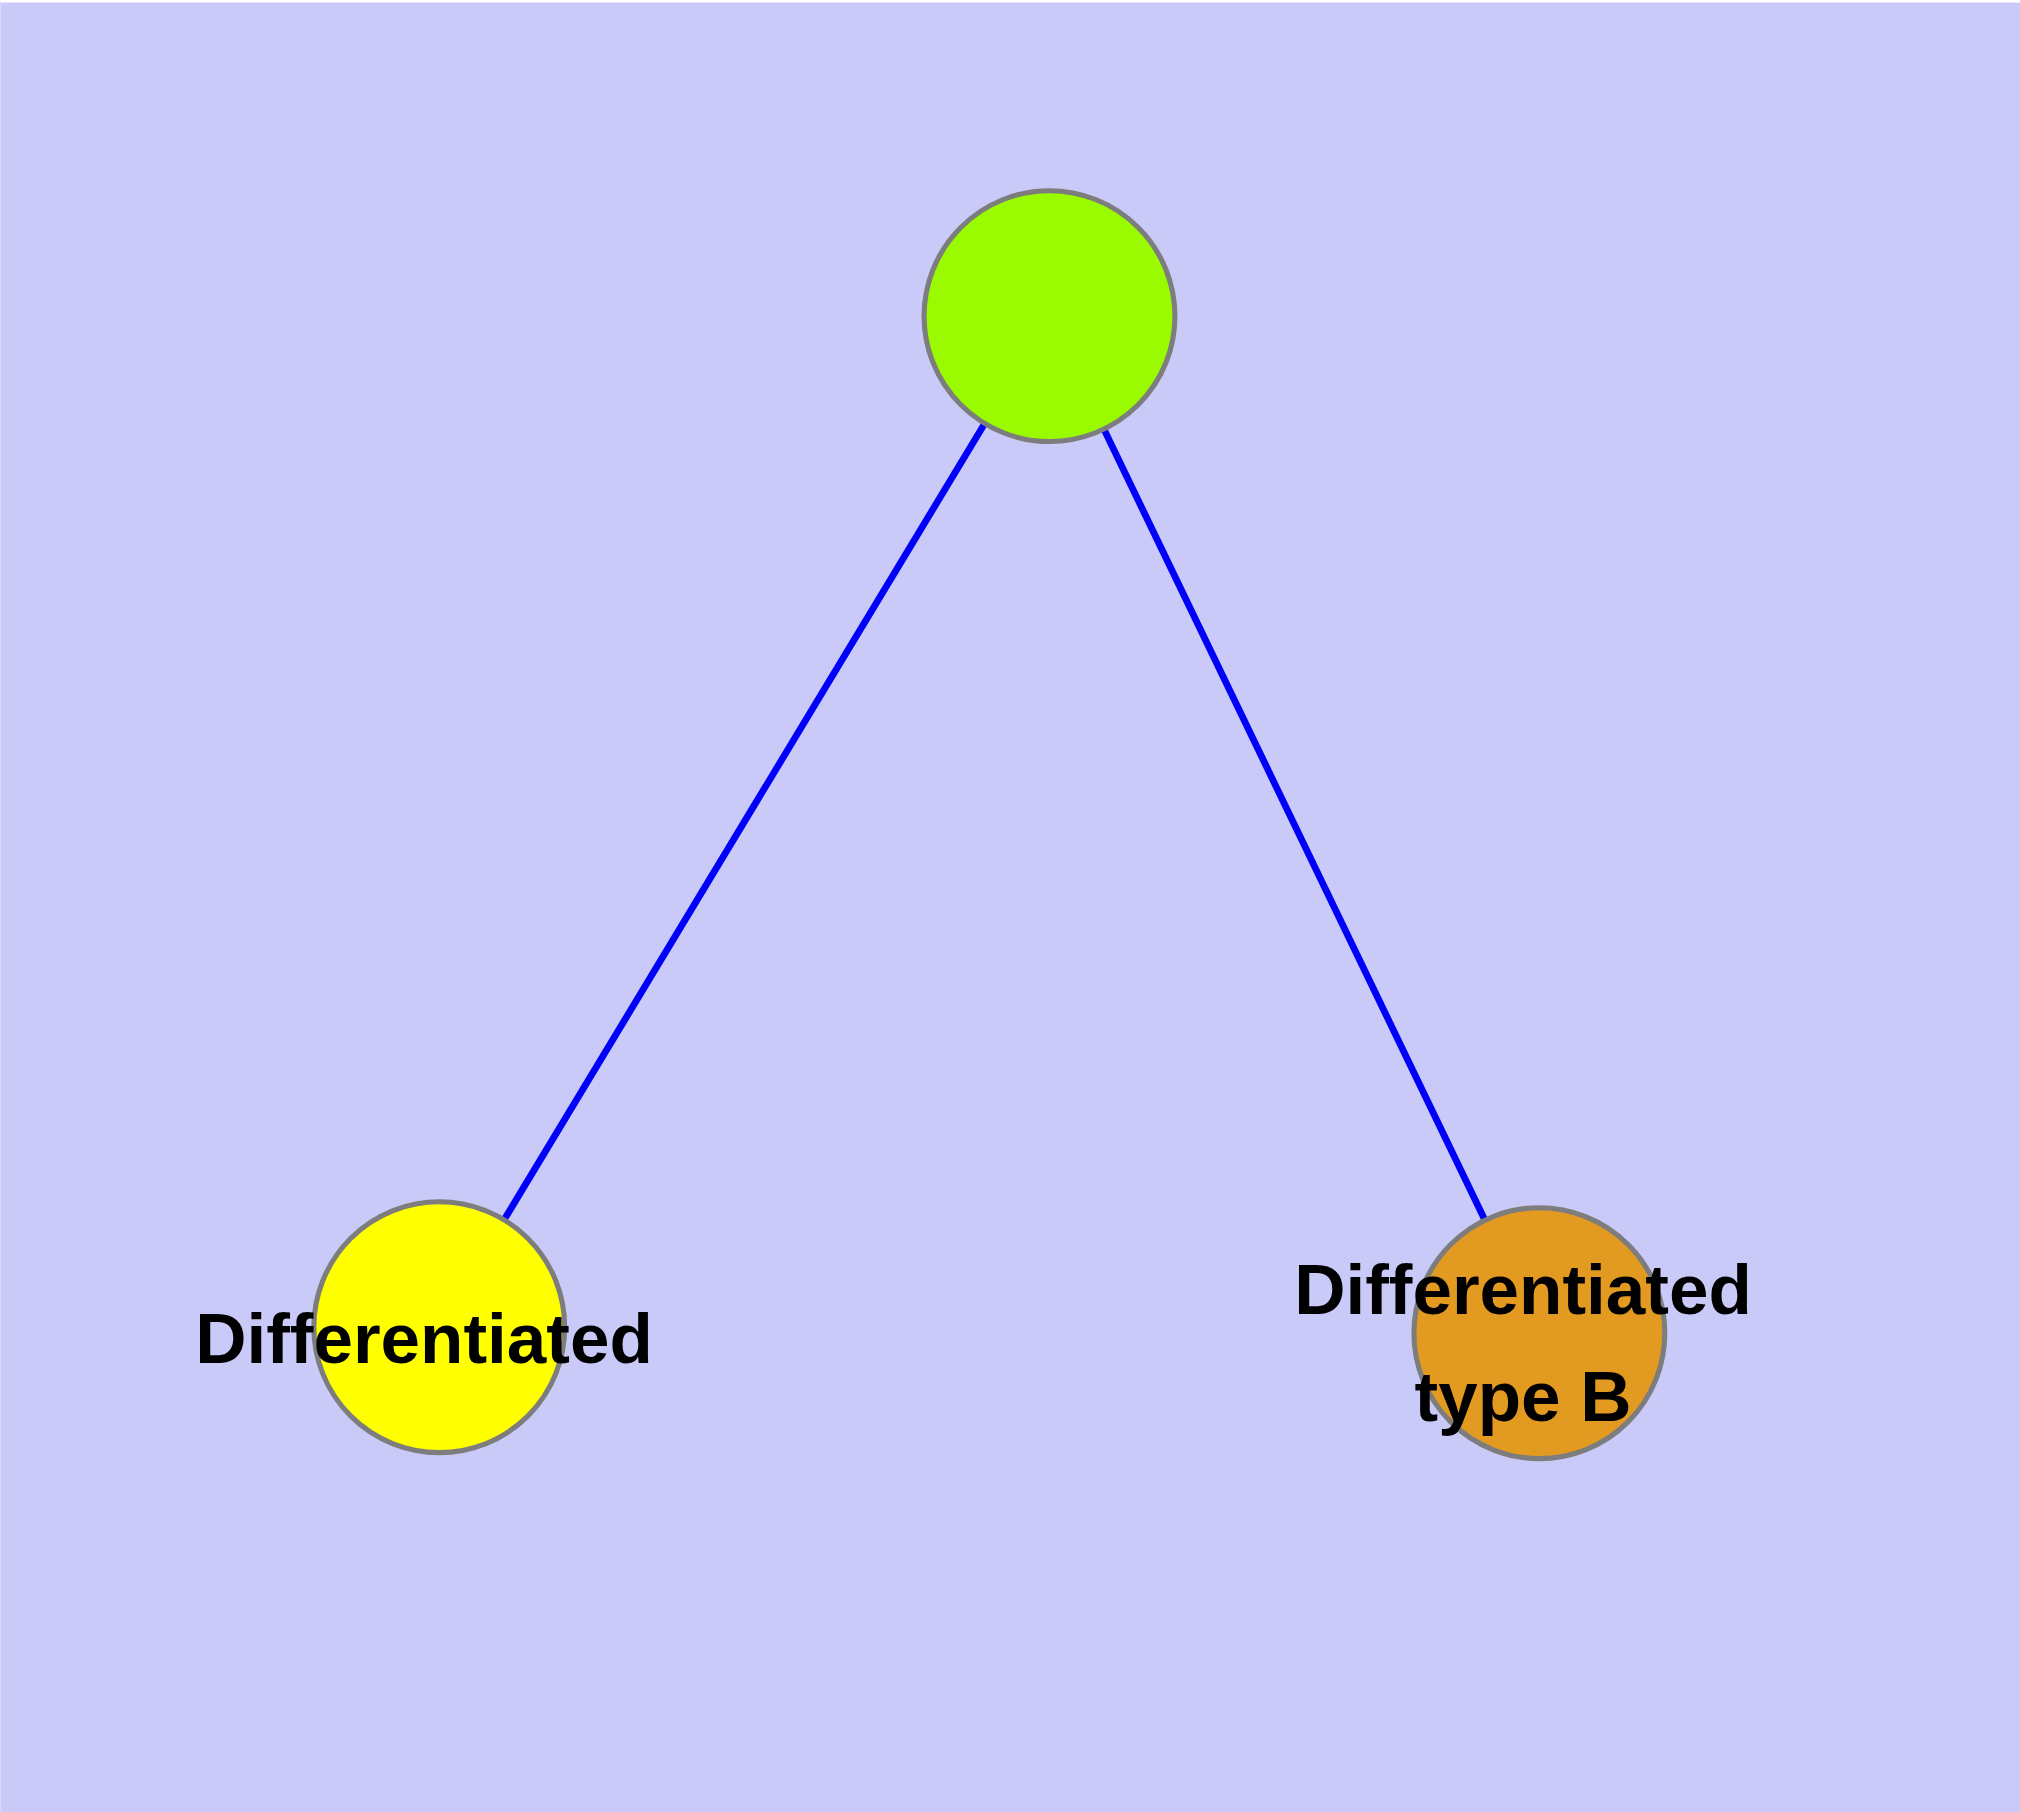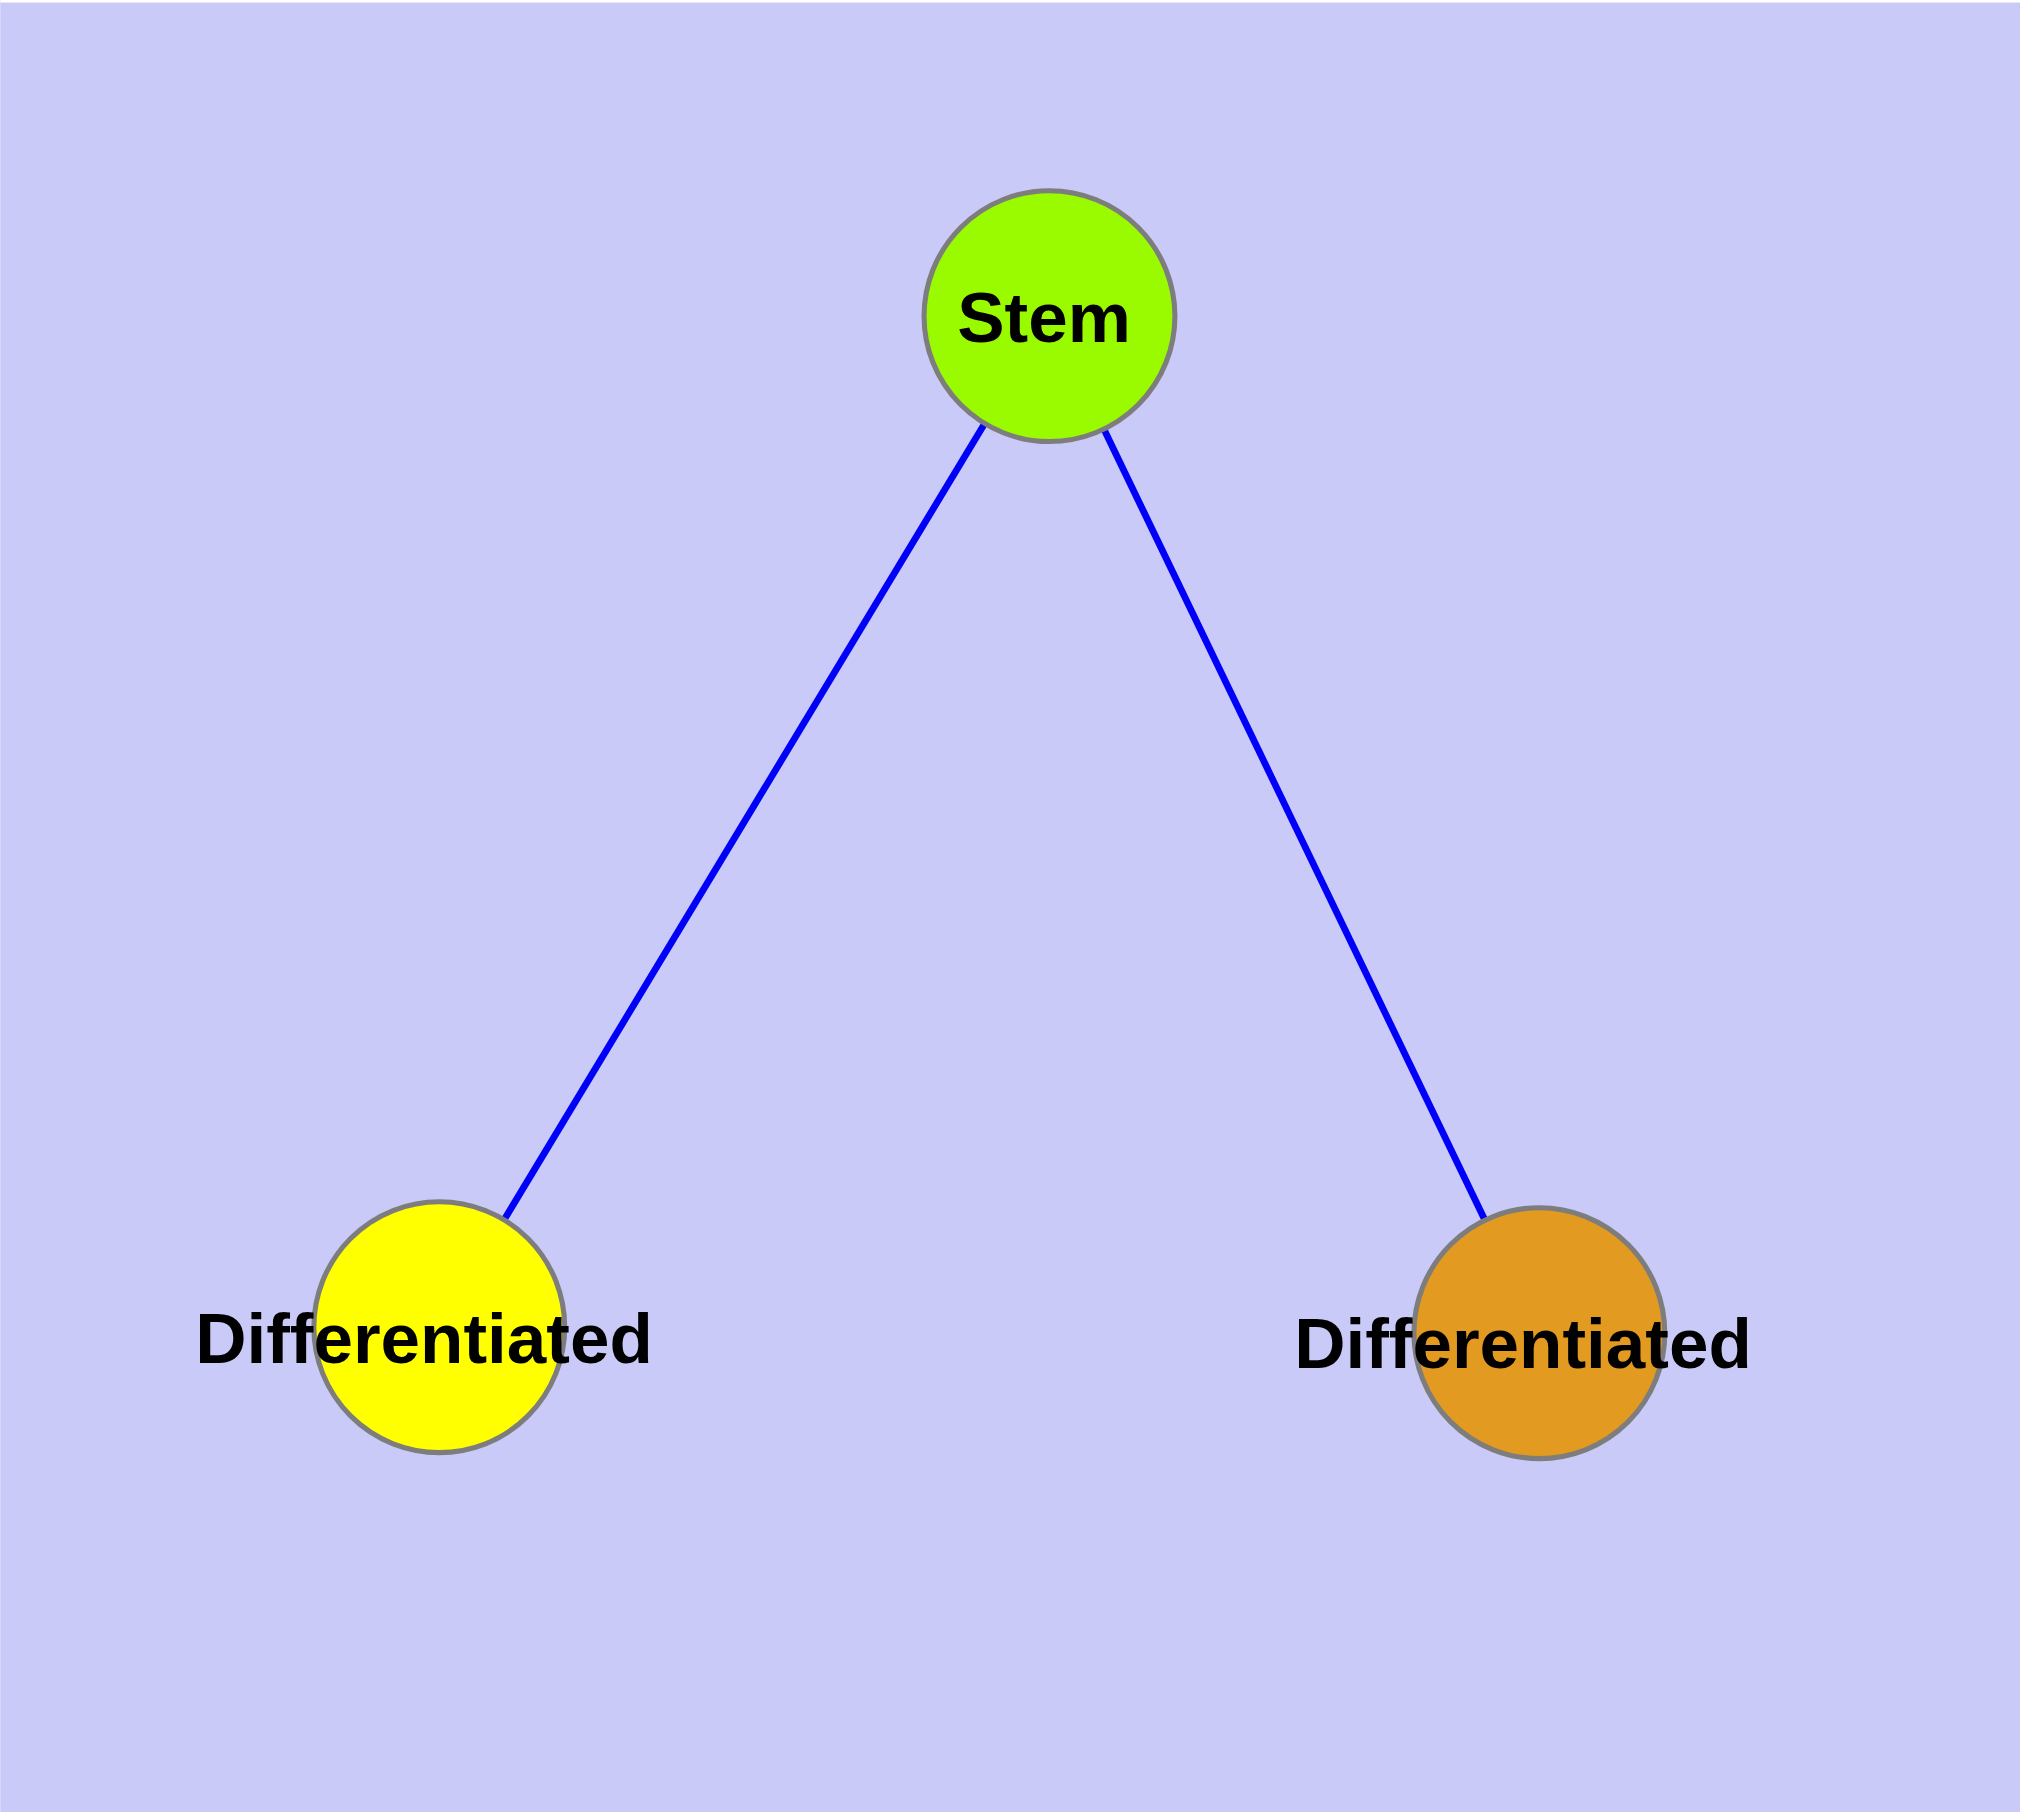--- a/index.html
+++ b/index.html
@@ -43,26 +43,24 @@
     <rect x="0" y="0" width="2384" height="3" fill="#ffffff"></rect>
 
     <line x1="1238" y1="373" x2="518" y2="1566" stroke-width="8" stroke="#0000fa"></line>
     <line x1="1238" y1="373" x2="1816" y2="1573" stroke-width="8" stroke="#0000fa"></line>
 
     <circle cx="1238" cy="373" r="148" stroke-width="6" fill="#9afb00" stroke="#7d7d7d"></circle>
     <circle cx="518" cy="1566" r="148" stroke-width="6" fill="#ffff00" stroke="#7d7d7d"></circle>
     <circle cx="1816" cy="1573" r="148" stroke-width="6" fill="#e39a20" stroke="#7d7d7d"></circle>
   </svg>
 
-  <div class="node-label" style="left:1044px; top:317px;">
-    <div>Stem</div>
-  </div>
 
   <div class="node-label" style="left:424px; top:1338px;">
     <div>Differentiated</div>
   </div>
 
   <div class="node-label" style="left:1523px; top:1343px;">
     <div>Differentiated</div>
+    <div>type B</div>
   </div>
 
 </div>
 
 
 </body></html>

